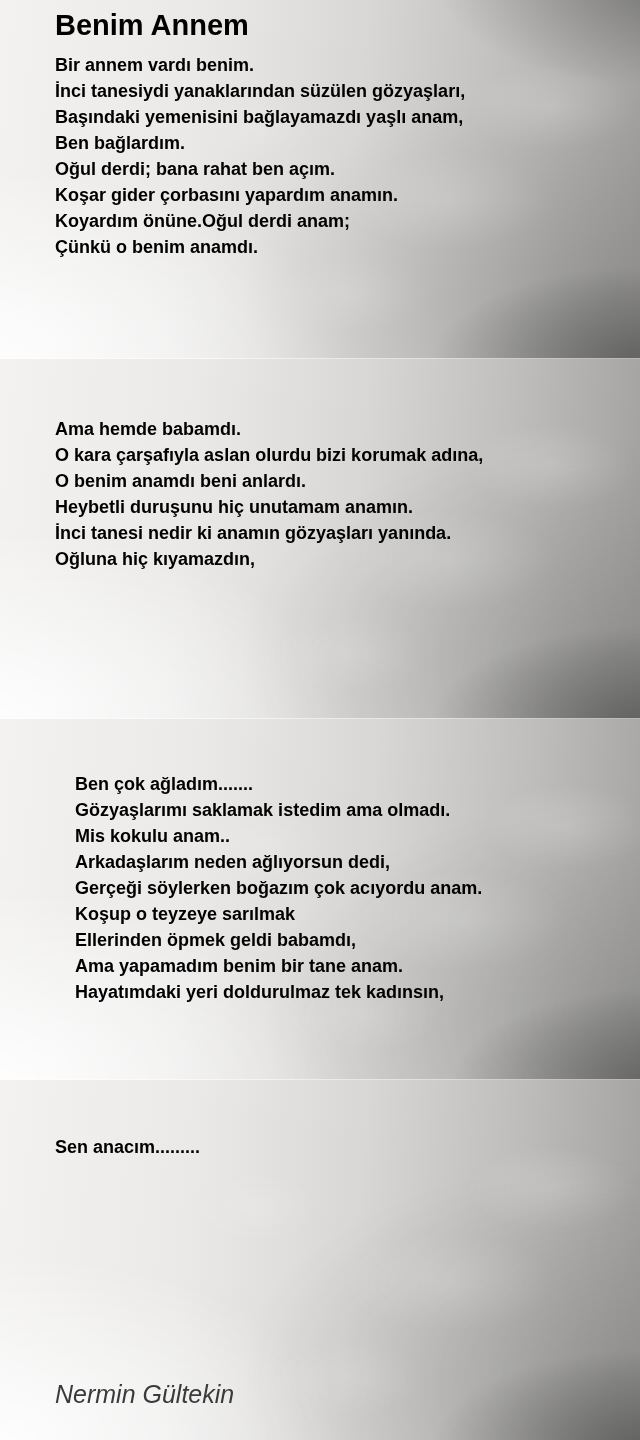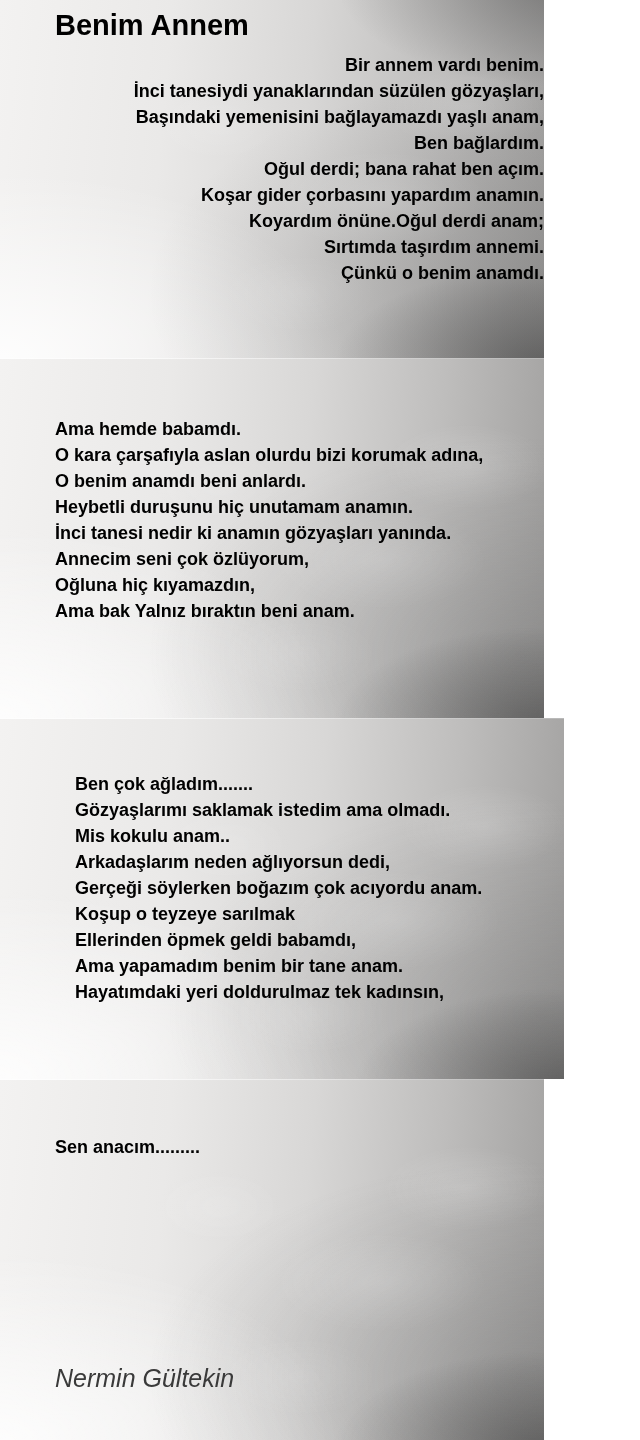--- a/index.html
+++ b/index.html
@@ -14,21 +14,21 @@
     font-family: "Liberation Sans", sans-serif;
   }
   .page {
     width: 640px;
     height: 1440px;
     position: relative;
   }
   
   .tile {
     position: relative;
-    width: 544px;
+    width: 640px;
     overflow: hidden;
     background:
       radial-gradient(ellipse 300px 140px at 100% 102%, rgba(35,35,35,0.45), rgba(35,35,35,0) 70%),
       radial-gradient(ellipse 520px 300px at 96% 82%, rgba(90,90,90,0.28), rgba(90,90,90,0) 72%),
       radial-gradient(ellipse 480px 260px at 0% 100%, rgba(255,255,255,0.88), rgba(255,255,255,0) 72%),
       radial-gradient(ellipse 150px 70px at 70% 56%, rgba(255,255,255,0.22), rgba(255,255,255,0) 70%),
       radial-gradient(ellipse 120px 60px at 86% 30%, rgba(255,255,255,0.18), rgba(255,255,255,0) 70%),
       radial-gradient(ellipse 110px 55px at 55% 82%, rgba(255,255,255,0.16), rgba(255,255,255,0) 70%),
       radial-gradient(ellipse 90px 50px at 40% 35%, rgba(255,255,255,0.12), rgba(255,255,255,0) 70%),
       linear-gradient(95deg, #f3f2f1 0%, #eae9e8 30%, #d8d7d6 55%, #bebdbc 78%, #a09f9e 100%);
@@ -58,35 +58,35 @@
     font-size: 29px;
     line-height: 34px;
     font-weight: bold;
     color: #000000;
   }
   .stanza {
     position: relative;
     z-index: 1;
     padding-left: 55px;
   }
-  .tile-1 .stanza { margin-top: 10px; text-align: right; }
+  .tile-1 .stanza { margin-top: 10px; }
   .tile-2 .stanza { padding-top: 57px; }
   .tile-3 .stanza { padding-top: 52px; }
   .tile-4 .stanza { padding-top: 54px; }
   .line {
     font-size: 18px;
     line-height: 26px;
     font-weight: bold;
     color: #000000;
     white-space: nowrap;
   }
   .author {
     position: absolute;
     left: 55px;
-    top: 283px;
+    top: 299px;
     z-index: 1;
     font-size: 25px;
     line-height: 30px;
     font-style: italic;
     font-weight: normal;
     color: #3a3a3a;
     white-space: nowrap;
   }
 </style>
 </head>
@@ -97,35 +97,32 @@
   <section class="tile tile-1">
     <h1 class="title">Benim Annem</h1>
     <div class="stanza">
         <div class="line">Bir annem vardı benim.</div>
         <div class="line">İnci tanesiydi yanaklarından süzülen gözyaşları,</div>
         <div class="line">Başındaki yemenisini bağlayamazdı yaşlı anam,</div>
         <div class="line">Ben bağlardım.</div>
         <div class="line">Oğul derdi; bana rahat ben açım.</div>
         <div class="line">Koşar gider çorbasını yapardım anamın.</div>
         <div class="line">Koyardım önüne.Oğul derdi anam;</div>
-        <div class="line">Sırtımda taşırdım annemi.</div>
         <div class="line">Çünkü o benim anamdı.</div>
       </div>
   </section>
 
   <section class="tile tile-2">
     <div class="stanza">
         <div class="line">Ama hemde babamdı.</div>
         <div class="line">O kara çarşafıyla aslan olurdu bizi korumak adına,</div>
         <div class="line">O benim anamdı beni anlardı.</div>
         <div class="line">Heybetli duruşunu hiç unutamam anamın.</div>
         <div class="line">İnci tanesi nedir ki anamın gözyaşları yanında.</div>
-        <div class="line">Annecim seni çok özlüyorum,</div>
         <div class="line">Oğluna hiç kıyamazdın,</div>
-        <div class="line">Ama bak Yalnız bıraktın beni anam.</div>
       </div>
   </section>
 
   <section class="tile tile-3">
     <div class="stanza">
         <div class="line">Ben çok ağladım.......</div>
         <div class="line">Gözyaşlarımı saklamak istedim ama olmadı.</div>
         <div class="line">Mis kokulu anam..</div>
         <div class="line">Arkadaşlarım neden ağlıyorsun dedi,</div>
         <div class="line">Gerçeği söylerken boğazım çok acıyordu anam.</div>

